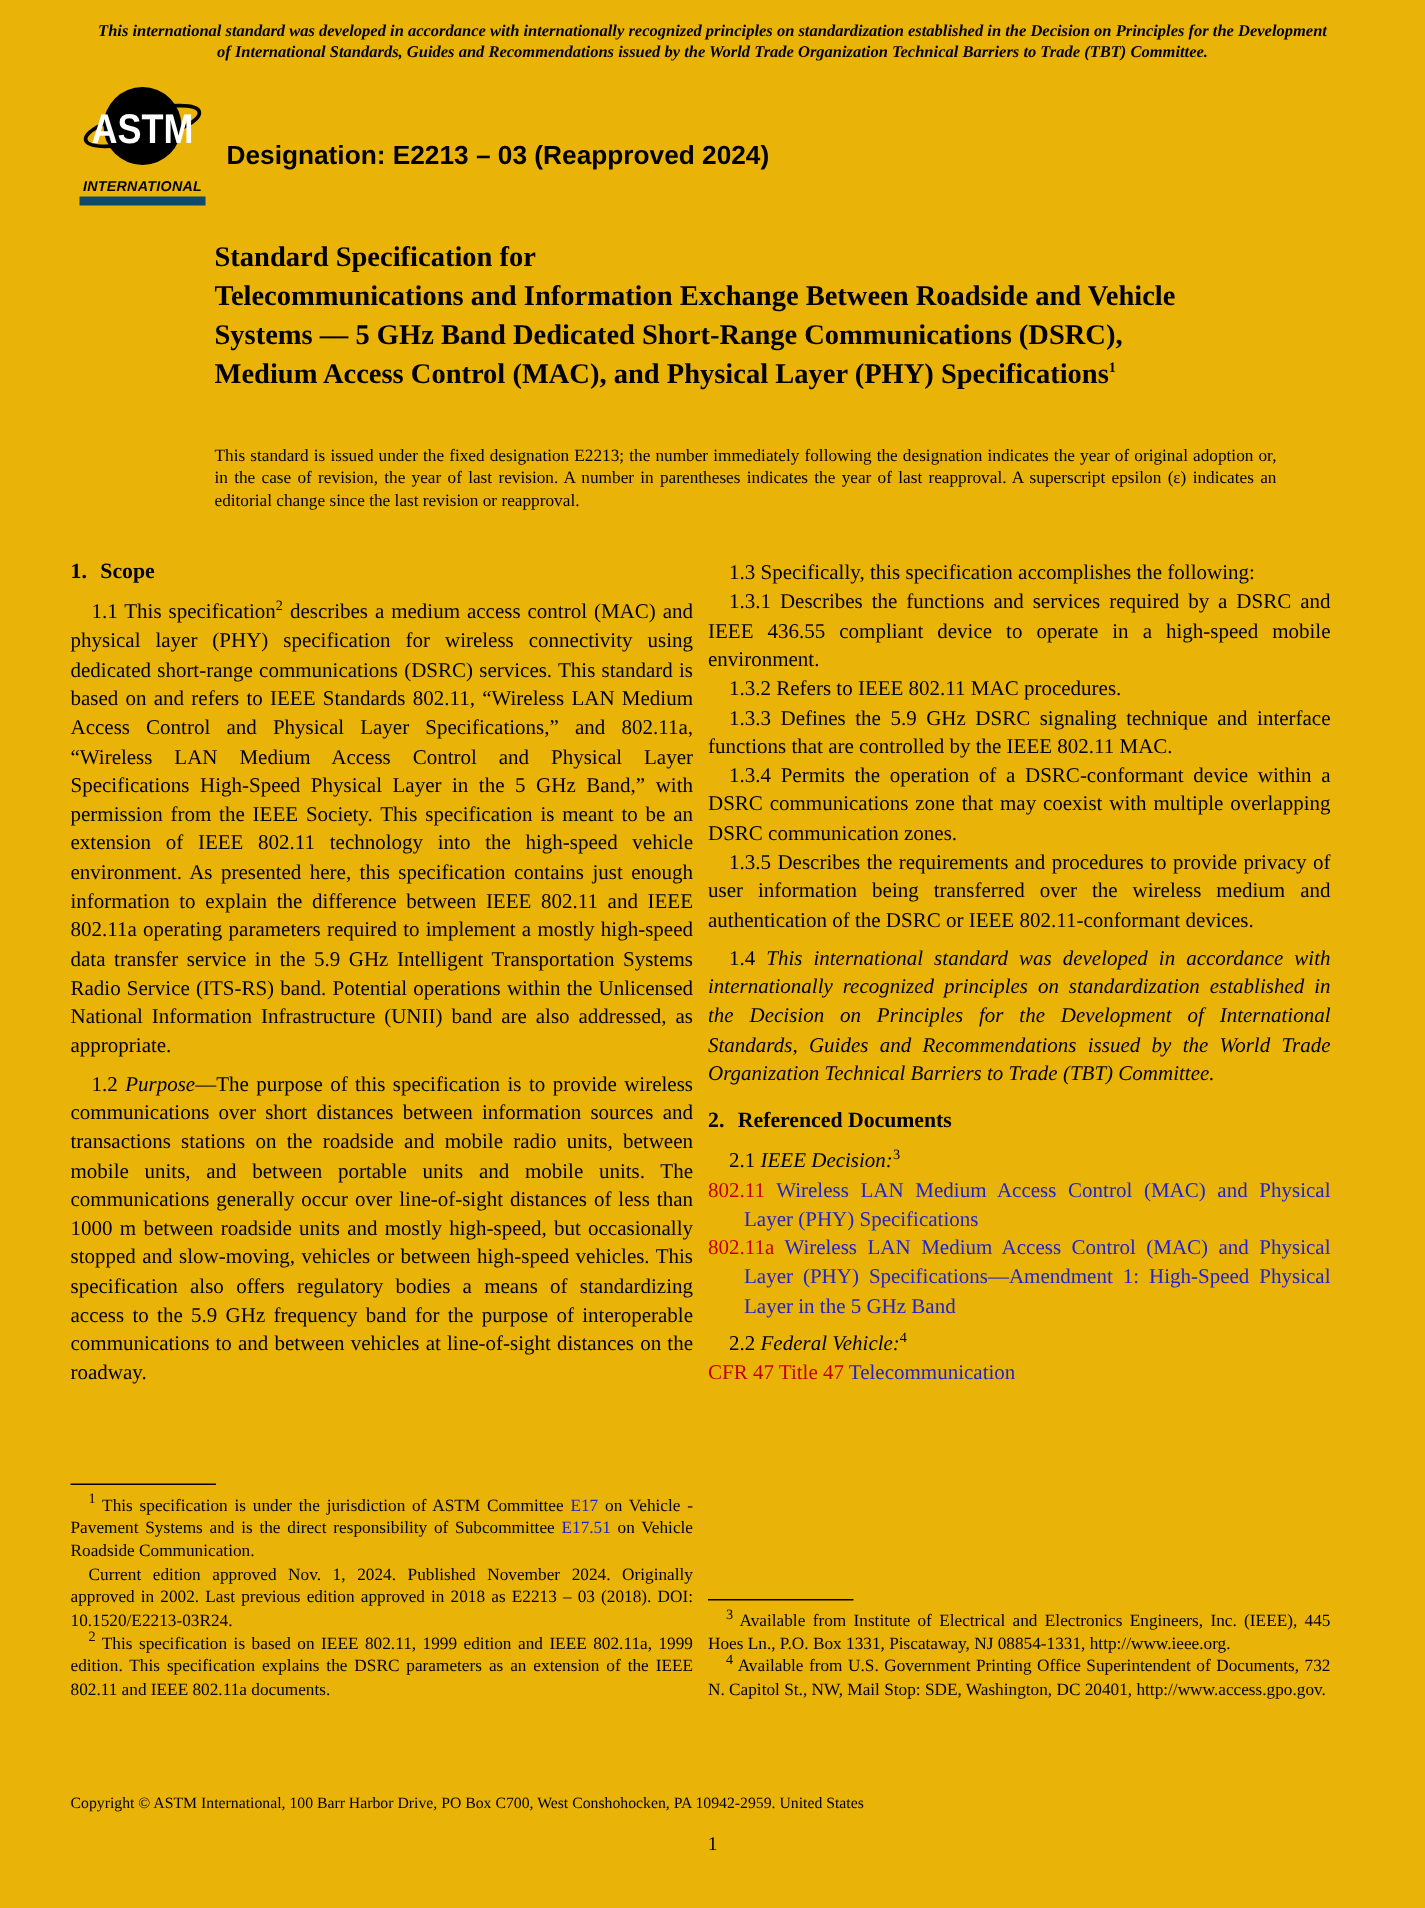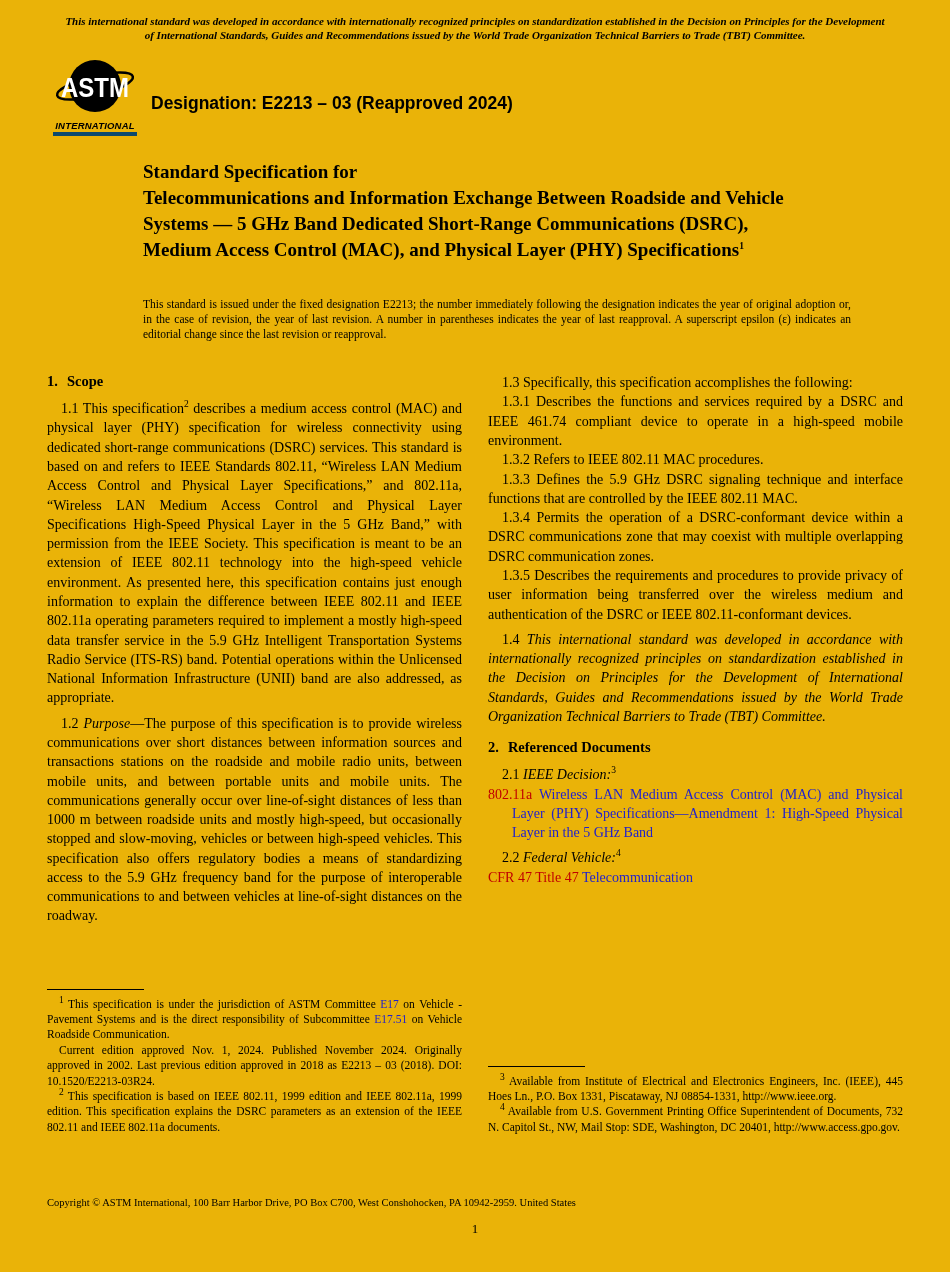--- a/index.html
+++ b/index.html
@@ -15,37 +15,37 @@
     margin: 14px 60px 0;
     text-align: center;
     font-size: 11px; font-weight: bold; font-style: italic;
     line-height: 1.3;
   }
   .masthead { display: flex; align-items: center; margin: 18px 0 0 53px; height: 72px; }
   .logo-wrap { width: 84px; text-align: center; }
   .logo-sub {
     font-family: "Liberation Sans", sans-serif;
     font-weight: bold; font-style: italic; font-size: 9.5px;
-    border-bottom: 4px solid #0c4a6e; padding-bottom: 1px; letter-spacing: 0.2px;
+    border-bottom: 6px solid #0c4a6e; padding-bottom: 1px; letter-spacing: 0.2px;
   }
   .designation {
     font-family: "Liberation Sans", sans-serif;
     font-weight: bold; font-size: 17.5px;
     margin: 14px 0 0 14px;
   }
   .title-block {
     margin: 26px 0 0 143px; width: 648px;
     font-family: Liberation Serif, serif;
     font-weight: bold; font-size: 19px; line-height: 1.37;
   }
   .issued {
     margin: 34px 0 0 143px; width: 708px;
     font-size: 11.5px; line-height: 1.32; text-align: justify;
   }
-  .columns { display: flex; gap: 26px; margin: 31px 47px 0; height: 762px; }
+  .columns { display: flex; gap: 10px; margin: 31px 47px 0; height: 762px; }
   .col { width: 415px; display: flex; flex-direction: column; }
   .section-heading { font-size: 14.5px; font-weight: bold; margin: 0 0 9px 0; }
   .section-heading .num { margin-right: 9px; }
   .para {
     font-size: 14px; line-height: 1.378; text-align: justify;
     text-indent: 14px; margin: 0;
   }
   .gap-s { margin-top: 6px; }
   .gap-m { margin-top: 13px; }
   .italic { font-style: italic; }
@@ -100,31 +100,32 @@
       <div class="footnotes">
         <div class="fnrule"></div>
         <p class="fn"><sup>1</sup><span> This specification is under the jurisdiction of ASTM Committee </span><span class="link">E17</span><span> on Vehicle - Pavement Systems and is the direct responsibility of Subcommittee </span><span class="link">E17.51</span><span> on Vehicle Roadside Communication.</span></p>
         <p class="fn">Current edition approved Nov. 1, 2024. Published November 2024. Originally approved in 2002. Last previous edition approved in 2018 as E2213 – 03 (2018). DOI: 10.1520/E2213-03R24.</p>
         <p class="fn"><sup>2</sup><span> This specification is based on IEEE 802.11, 1999 edition and IEEE 802.11a, 1999 edition. This specification explains the DSRC parameters as an extension of the IEEE 802.11 and IEEE 802.11a documents.</span></p>
       </div>
     </div>
 
     <div class="col">
       <p class="para">1.3 Specifically, this specification accomplishes the following:</p>
-      <p class="para">1.3.1 Describes the functions and services required by a DSRC and IEEE 461.74 compliant device to operate in a high-speed mobile environment.</p>
+      <p class="para">1.3.1 Describes the functions and services required by a DSRC and IEEE 436.55 compliant device to operate in a high-speed mobile environment.</p>
       <p class="para">1.3.2 Refers to IEEE 802.11 MAC procedures.</p>
       <p class="para">1.3.3 Defines the 5.9 GHz DSRC signaling technique and interface functions that are controlled by the IEEE 802.11 MAC.</p>
       <p class="para">1.3.4 Permits the operation of a DSRC-conformant device within a DSRC communications zone that may coexist with multiple overlapping DSRC communication zones.</p>
       <p class="para">1.3.5 Describes the requirements and procedures to provide privacy of user information being transferred over the wireless medium and authentication of the DSRC or IEEE 802.11-conformant devices.</p>
       <p class="para gap-s"><span>1.4 </span><span class="italic">This international standard was developed in accordance with internationally recognized principles on standardization established in the Decision on Principles for the Development of International Standards, Guides and Recommendations issued by the World Trade Organization Technical Barriers to Trade (TBT) Committee.</span></p>
 
       <div class="section-heading gap-m">
         <span class="num">2.</span><span>Referenced Documents</span>
       </div>
       <p class="para"><span>2.1 </span><span class="italic">IEEE Decision:</span><sup>3</sup></p>
+      <p class="ref"><span class="refnum">802.11</span><span class="link"> Wireless LAN Medium Access Control (MAC) and Physical Layer (PHY) Specifications</span></p>
       <p class="ref"><span class="refnum">802.11a</span><span class="link"> Wireless LAN Medium Access Control (MAC) and Physical Layer (PHY) Specifications—Amendment 1: High-Speed Physical Layer in the 5 GHz Band</span></p>
       <p class="para gap-s"><span>2.2 </span><span class="italic">Federal Vehicle:</span><sup>4</sup></p>
       <p class="ref"><span class="refnum">CFR 47 Title 47</span><span class="link"> Telecommunication</span></p>
 
       <div class="footnotes">
         <div class="fnrule"></div>
         <p class="fn"><sup>3</sup><span> Available from Institute of Electrical and Electronics Engineers, Inc. (IEEE), 445 Hoes Ln., P.O. Box 1331, Piscataway, NJ 08854-1331, http://www.ieee.org.</span></p>
         <p class="fn"><sup>4</sup><span> Available from U.S. Government Printing Office Superintendent of Documents, 732 N. Capitol St., NW, Mail Stop: SDE, Washington, DC 20401, http://www.access.gpo.gov.</span></p>
       </div>
     </div>

